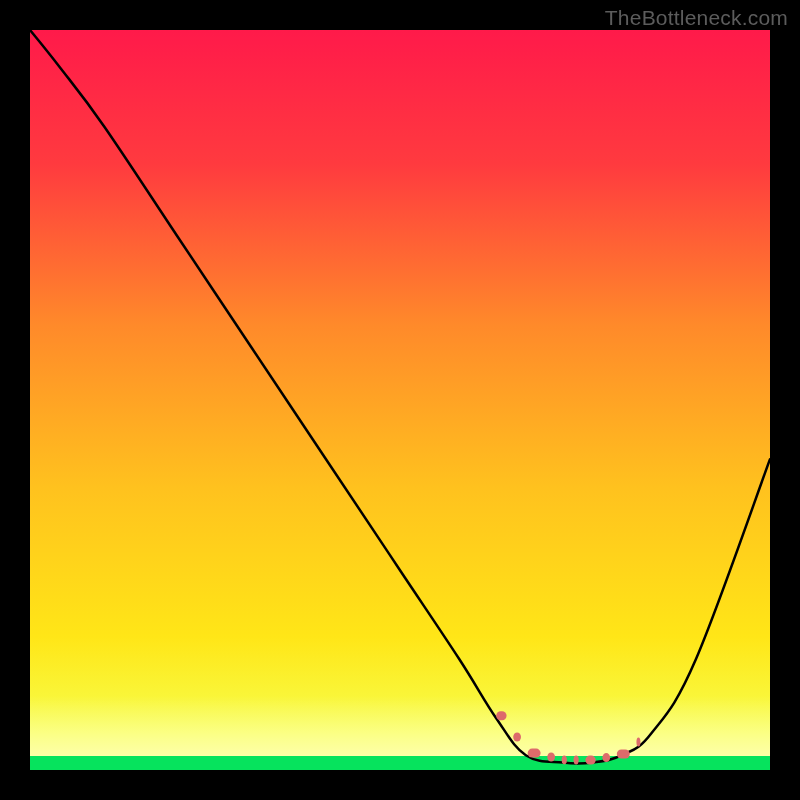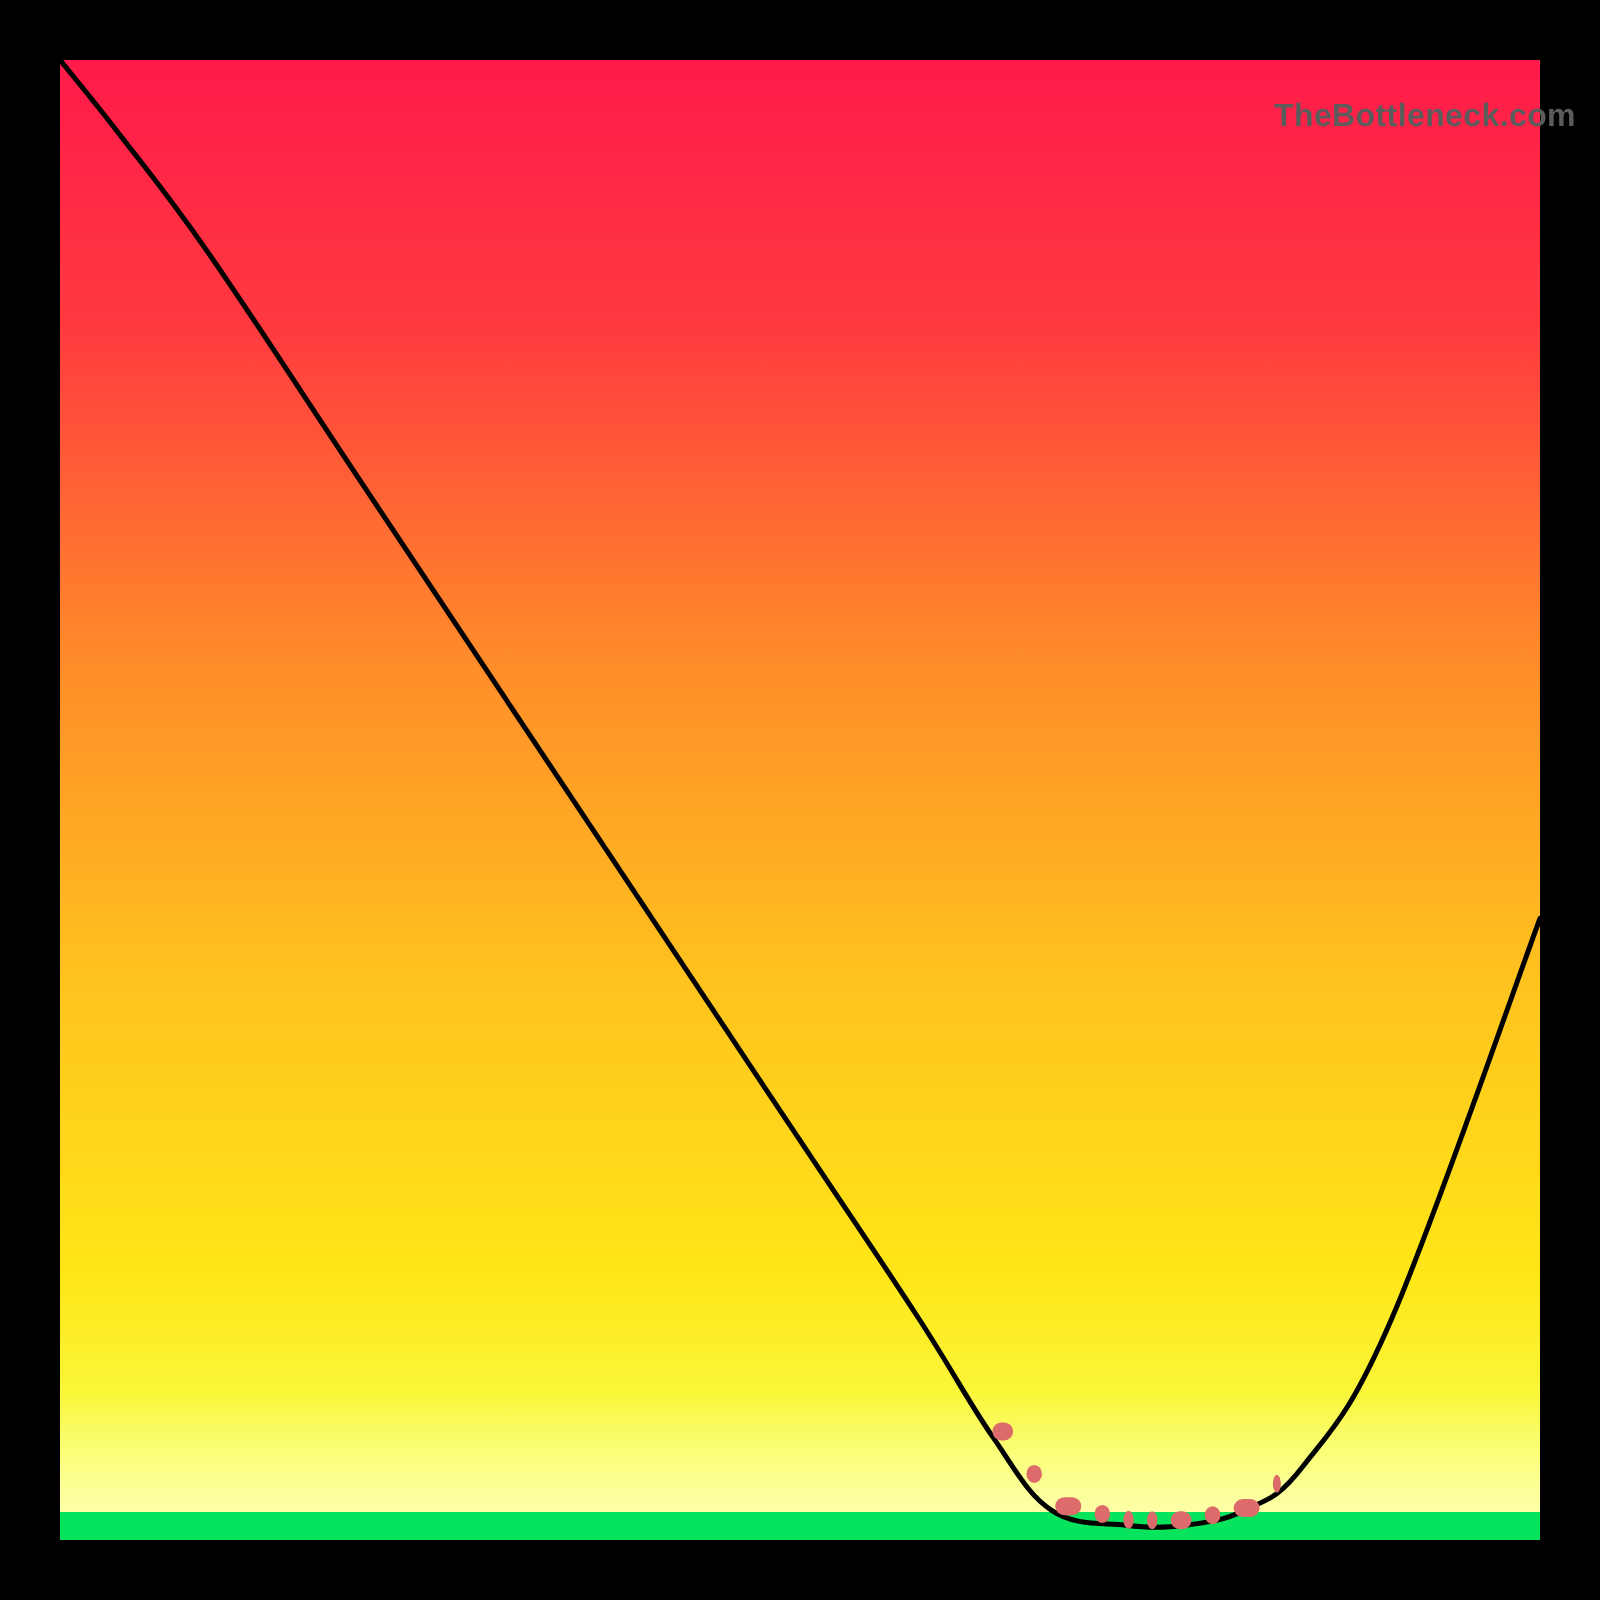--- a/index.html
+++ b/index.html
@@ -10,26 +10,25 @@
     height: 800px;
     background: #000;
     font-family: Arial, Helvetica, sans-serif;
     position: relative;
     overflow: hidden;
   }
   .watermark {
     position: absolute;
     top: 6px;
     right: 12px;
-    font-size: 16px;
-    font-weight: 700;
+    font-size: 21px;
+    font-weight: 400;
     color: #5c5c5c;
     letter-spacing: 0.2px;
     z-index: 10;
-    margin-top: 44px;
   }
   .plot-outer {
     position: absolute;
     left: 30px;
     top: 30px;
     width: 740px;
     height: 740px;
     background: #000;
   }
   

